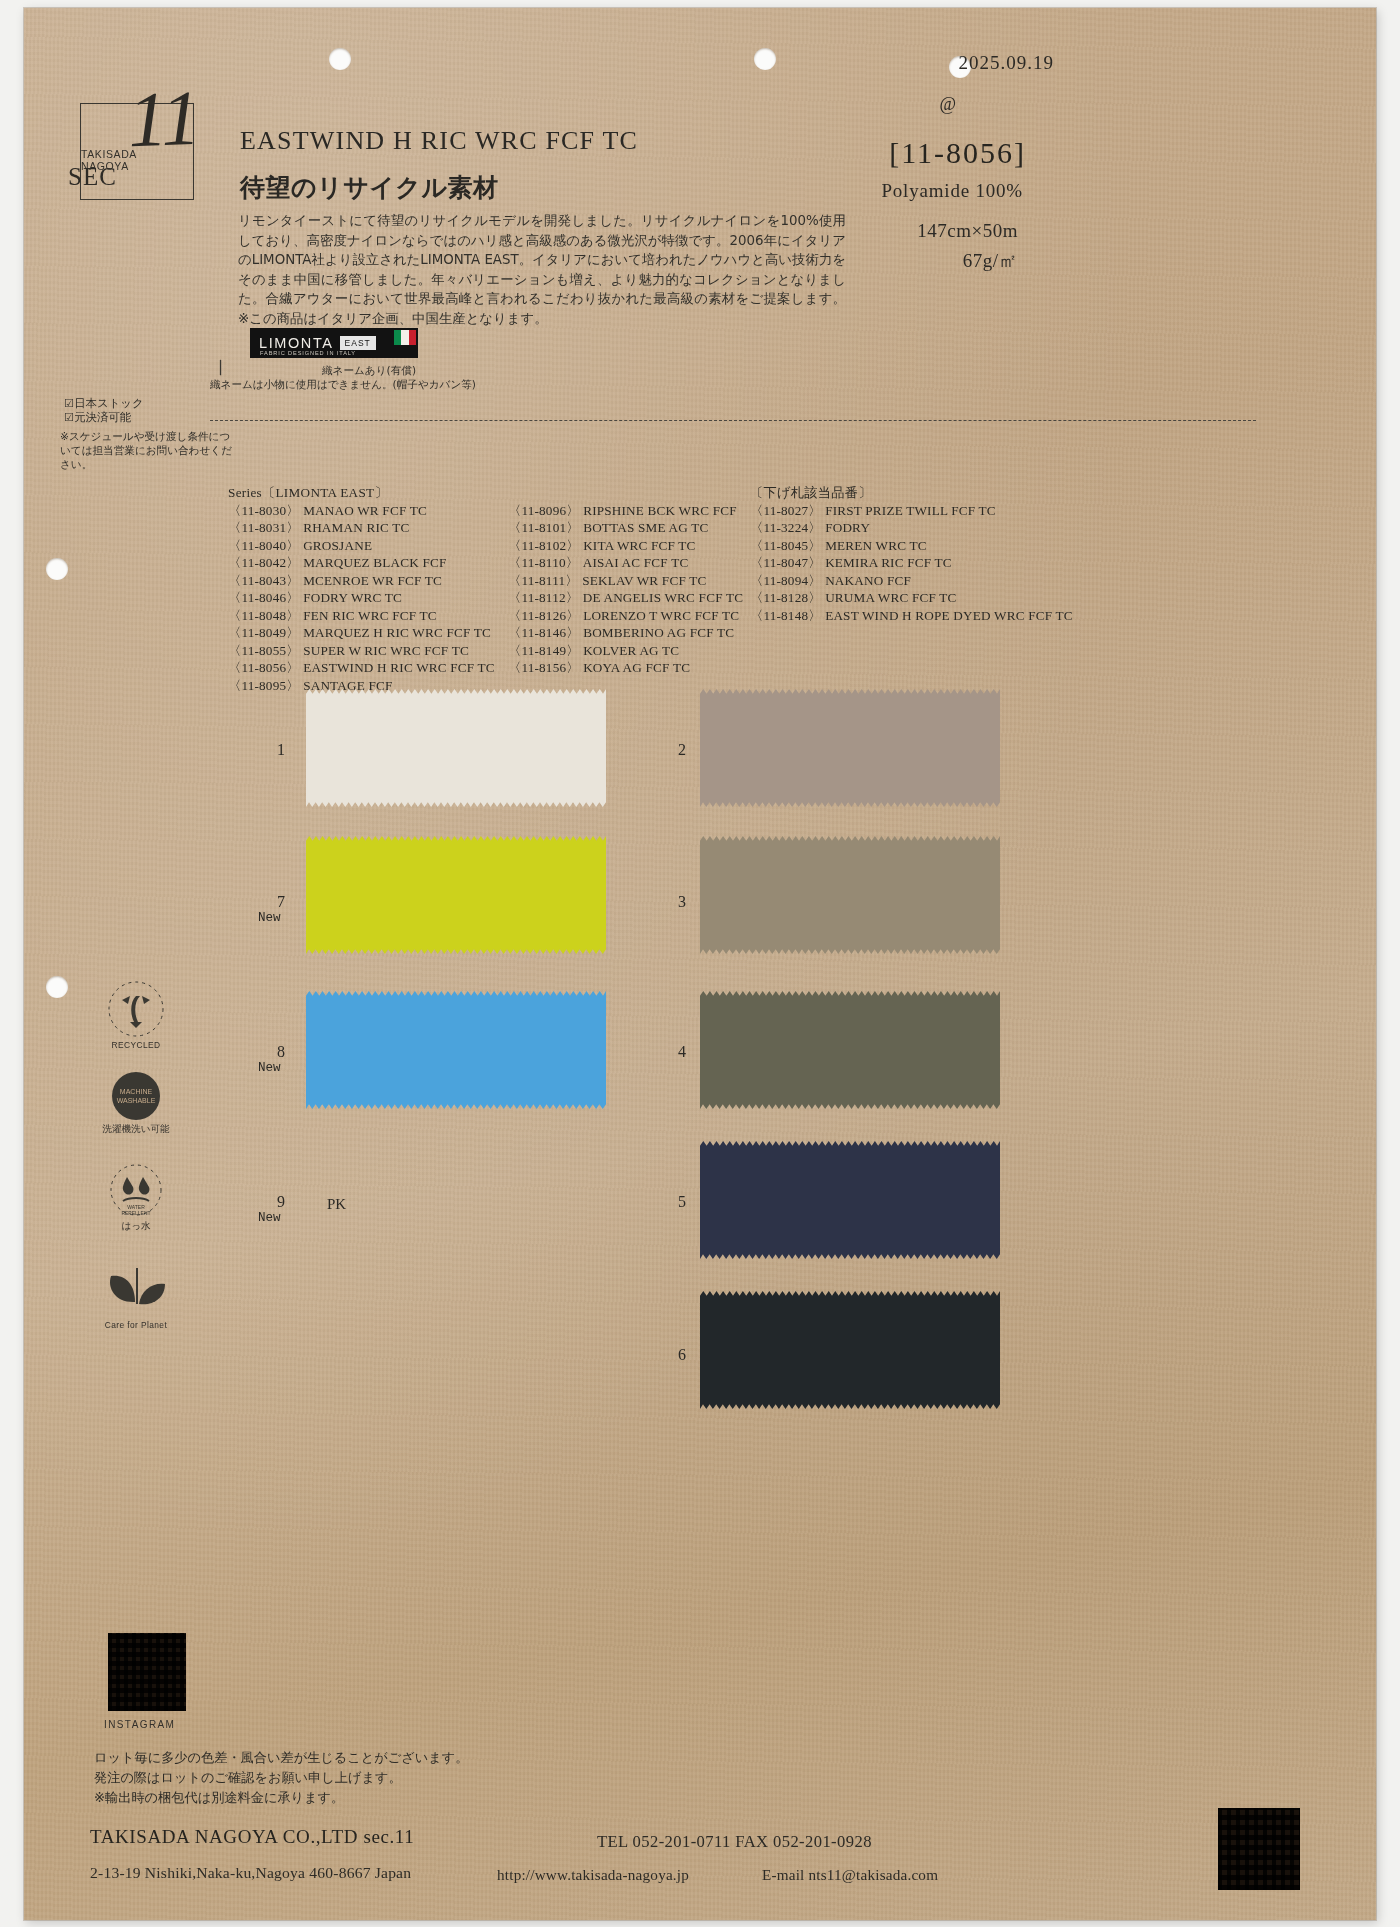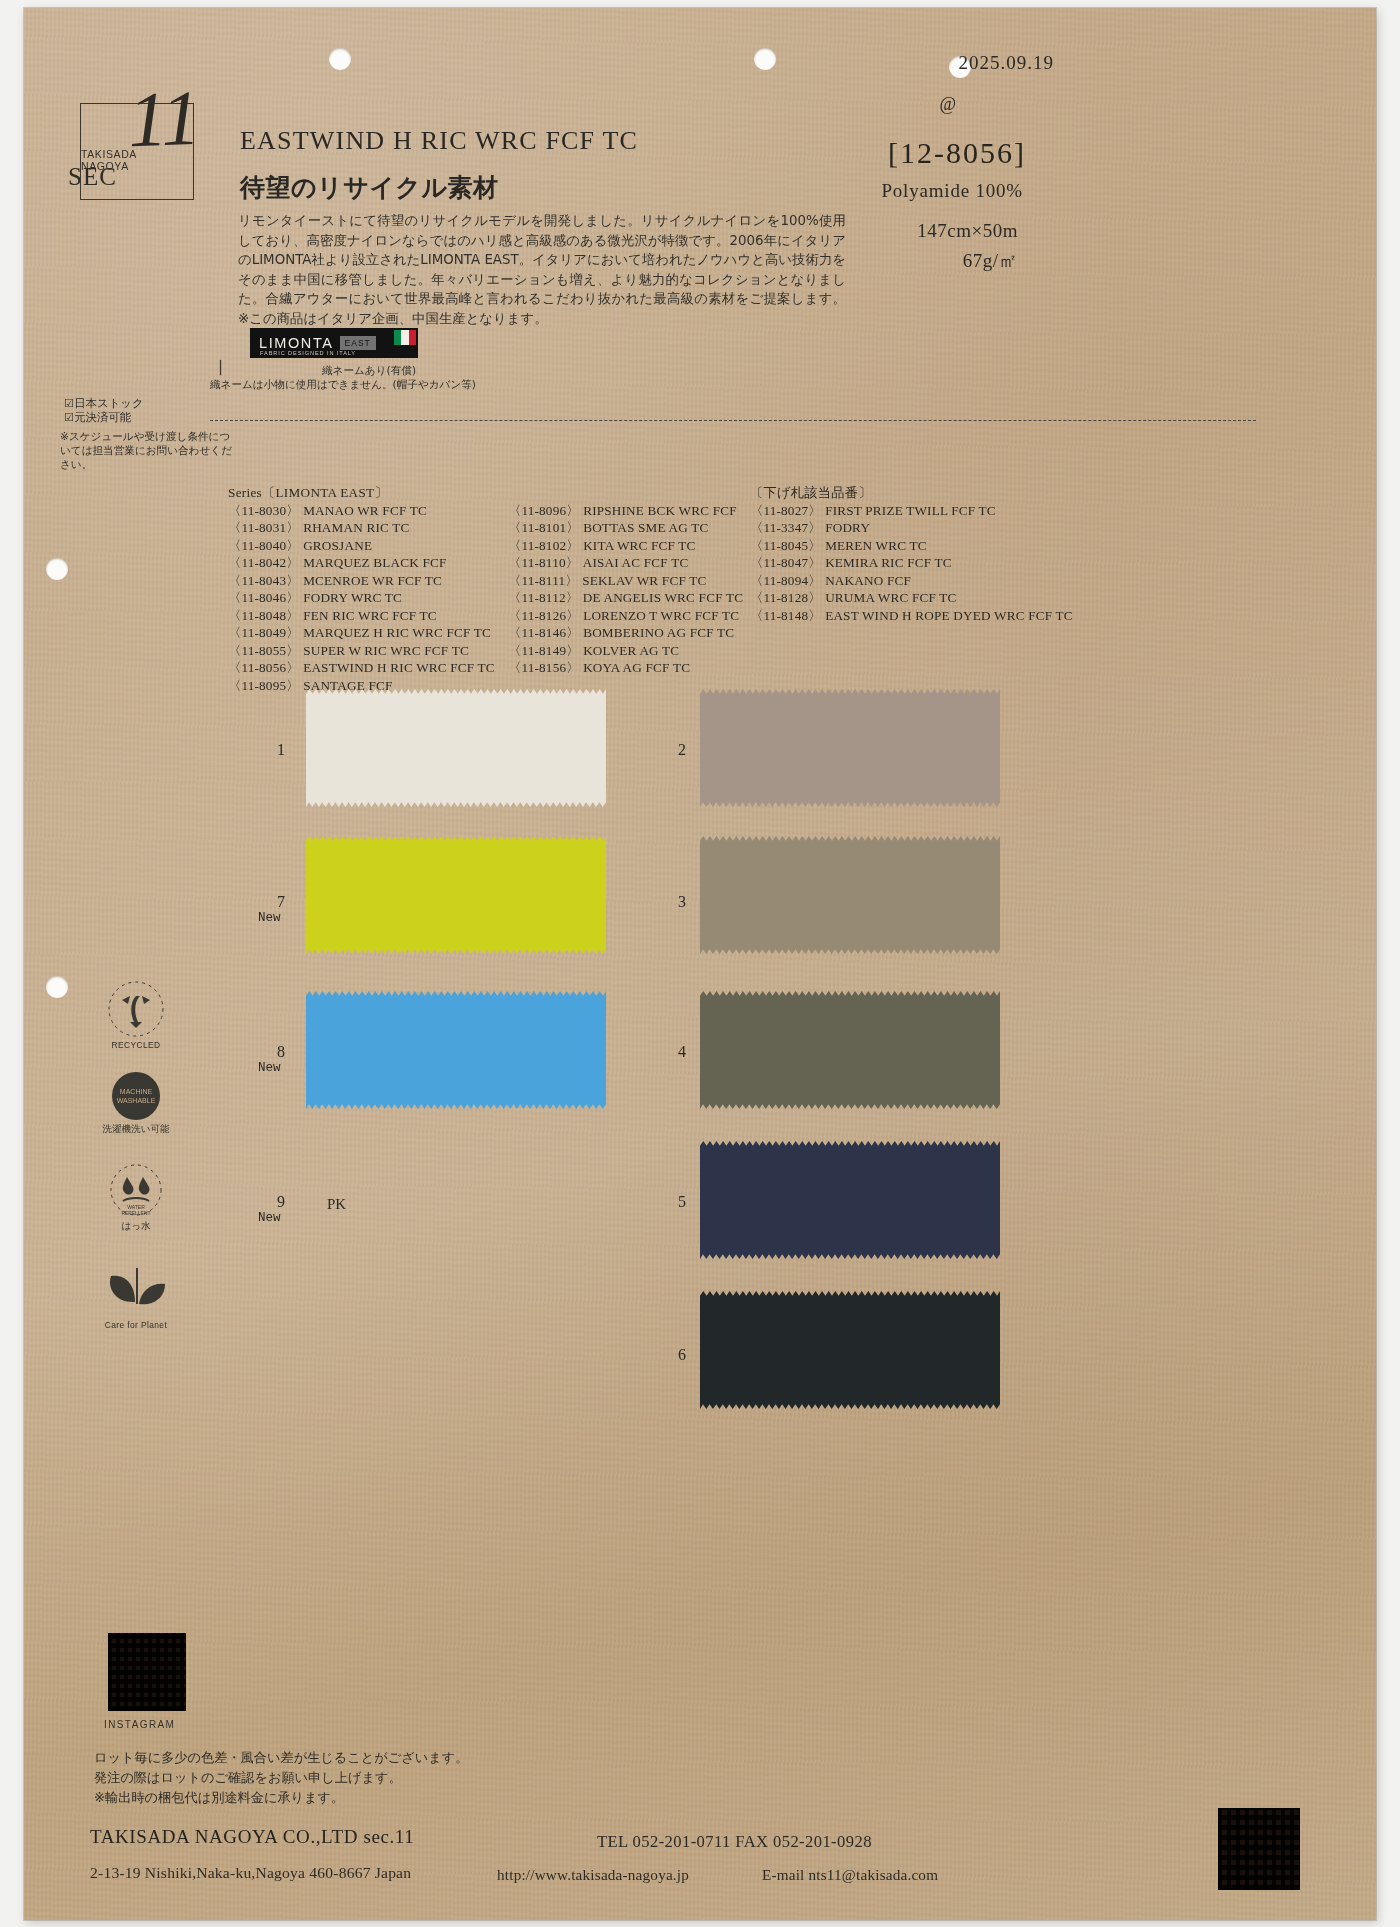--- a/index.html
+++ b/index.html
@@ -46,21 +46,21 @@
   .hdr-date{position:absolute;right:322px;top:44px;font-size:19px;letter-spacing:1px;color:#2b2925;}
   .hdr-at{position:absolute;right:420px;top:86px;font-size:18px;color:#2b2925;}
   .hdr-code{position:absolute;right:350px;top:128px;font-size:30px;letter-spacing:2px;color:#26241f;}
   .hdr-comp{position:absolute;right:353px;top:172px;font-size:19px;letter-spacing:.8px;color:#2b2925;}
   .hdr-size{position:absolute;right:358px;top:212px;font-size:19px;letter-spacing:.5px;color:#2b2925;}
   .hdr-wt{position:absolute;right:358px;top:240px;font-size:19px;letter-spacing:.5px;color:#2b2925;}
   
   .limonta{position:absolute;left:226px;top:320px;width:168px;height:30px;background:#121212;
            display:flex;align-items:center;}
   .lim-main{color:#f0ede7;font-size:14.5px;letter-spacing:1.6px;margin-left:9px;font-family:"Liberation Sans",sans-serif;}
-  .lim-east{color:#121212;background:#737373;font-size:8.5px;letter-spacing:1px;
+  .lim-east{color:#121212;background:#e5e5e5;font-size:8.5px;letter-spacing:1px;
             padding:2px 5px;margin-left:6px;font-family:"Liberation Sans",sans-serif;}
   .lim-sub{position:absolute;left:236px;top:342px;color:#cbc6bd;font-size:5.6px;letter-spacing:.9px;
            font-family:"Liberation Sans",sans-serif;}
   .flag{position:absolute;left:370px;top:322px;width:22px;height:15px;
         background:linear-gradient(90deg,#0b8a4b 0 33%, #f2efe9 33% 66%, #c8202e 66% 100%);}
   .lim-note1{position:absolute;left:262px;top:356px;font-size:10.6px;color:#302e29;
              font-family:"DejaVu Sans",sans-serif;margin-left:36px;}
   .lim-note2{position:absolute;left:186px;top:370px;font-size:10.6px;color:#302e29;
              font-family:"DejaVu Sans",sans-serif;}
   .tick{position:absolute;left:196px;top:352px;font-size:13px;color:#3b3832;}
@@ -151,21 +151,21 @@
     <div>NAGOYA</div>
   </div>
   <div class="logo-sec">SEC</div>
 
   <div class="title-en">EASTWIND H RIC WRC FCF TC</div>
   <div class="title-jp">待望のリサイクル素材</div>
   <div class="desc">リモンタイーストにて待望のリサイクルモデルを開発しました。リサイクルナイロンを100%使用しており、高密度ナイロンならではのハリ感と高級感のある微光沢が特徴です。2006年にイタリアのLIMONTA社より設立されたLIMONTA EAST。イタリアにおいて培われたノウハウと高い技術力をそのまま中国に移管しました。年々バリエーションも増え、より魅力的なコレクションとなりました。合繊アウターにおいて世界最高峰と言われるこだわり抜かれた最高級の素材をご提案します。※この商品はイタリア企画、中国生産となります。</div>
 
   <div class="hdr-date">2025.09.19</div>
   <div class="hdr-at">@</div>
-  <div class="hdr-code">[12-8056]</div>
+  <div class="hdr-code">[11-8056]</div>
   <div class="hdr-comp">Polyamide 100%</div>
   <div class="hdr-size">147cm×50m</div>
   <div class="hdr-wt">67g/㎡</div>
 
   <div class="limonta">
     <span class="lim-main">LIMONTA</span>
     <span class="lim-east">EAST</span>
   </div>
   <div class="lim-sub">FABRIC DESIGNED IN ITALY</div>
   <div class="flag"></div>
@@ -205,21 +205,21 @@
       <div><span>〈11-8112〉</span> <span>DE ANGELIS WRC FCF TC</span></div>
       <div><span>〈11-8126〉</span> <span>LORENZO T WRC FCF TC</span></div>
       <div><span>〈11-8146〉</span> <span>BOMBERINO AG FCF TC</span></div>
       <div><span>〈11-8149〉</span> <span>KOLVER AG TC</span></div>
       <div><span>〈11-8156〉</span> <span>KOYA AG FCF TC</span></div>
     </div>
 
     <div class="col c3">
       <div class="hd">〔下げ札該当品番〕</div>
       <div><span>〈11-8027〉</span> <span>FIRST PRIZE TWILL FCF TC</span></div>
-      <div><span>〈11-3347〉</span> <span>FODRY</span></div>
+      <div><span>〈11-3224〉</span> <span>FODRY</span></div>
       <div><span>〈11-8045〉</span> <span>MEREN WRC TC</span></div>
       <div><span>〈11-8047〉</span> <span>KEMIRA RIC FCF TC</span></div>
       <div><span>〈11-8094〉</span> <span>NAKANO FCF</span></div>
       <div><span>〈11-8128〉</span> <span>URUMA WRC FCF TC</span></div>
       <div><span>〈11-8148〉</span> <span>EAST WIND H ROPE DYED WRC FCF TC</span></div>
     </div>
   </div>
 
   <div class="sw" style="left:282px;top:681px;width:300px;height:118px;">
     <div class="cloth pinked" style="background:#e9e4da;"></div>

